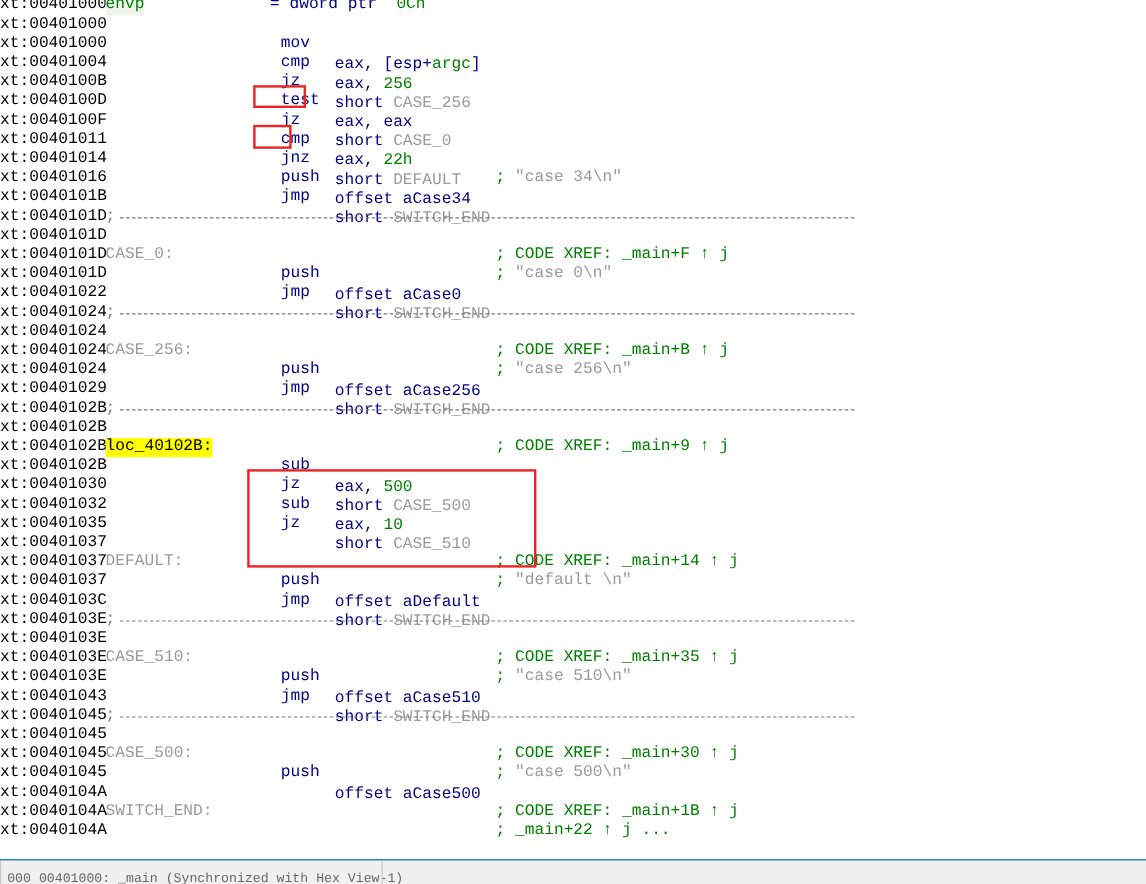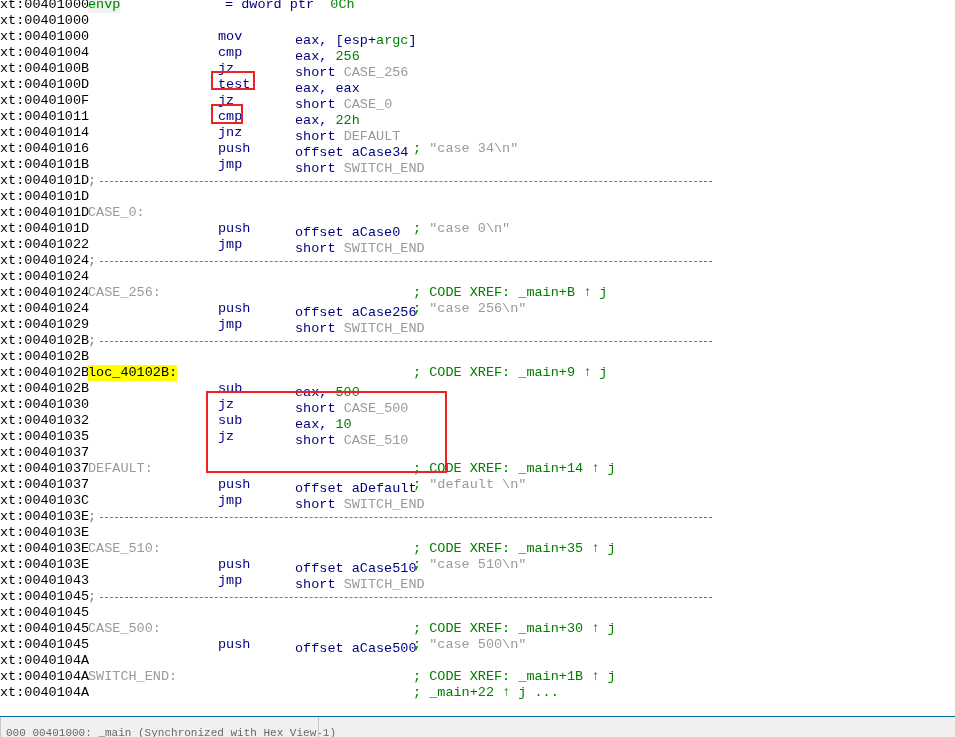--- a/index.html
+++ b/index.html
@@ -78,30 +78,29 @@
   .vdef {
     position: absolute;
     left: 225px;
     top: 0;
     color: #000080;
   }
   .vdef .num { color: #008000; }
 
   .mnem {
     position: absolute;
-    left: 218px;
+    left: 234px;
     top: 0;
     color: #000080;
   }
   .ops {
     position: absolute;
     left: 279px;
-    top: 4px;
+    top: 18px;
     color: #000080;
-    margin-left: 16px;
   }
   .ops .num   { color: #008000; }
   .ops .greenid { color: #008000; }
   .ops .loc   { color: #9a9a9a; }
   .ops .loc.hl{ color: #000000; background: #ffff00; }
   .ops .short { color: #000080; }
   .ops .nm    { color: #000080; }
 
   .cmt {
     position: absolute;
@@ -181,21 +180,21 @@
         <div class="line"><span class="addr">xt:00401004</span><span class="mnem">cmp</span><span class="ops"><span class="nm">eax</span>, <span class="num">256</span></span></div>
         <div class="line"><span class="addr">xt:0040100B</span><span class="mnem">jz</span><span class="ops"><span class="short">short</span> <span class="loc">CASE_256</span></span></div>
         <div class="line"><span class="addr">xt:0040100D</span><span class="mnem">test</span><span class="ops"><span class="nm">eax</span>, <span class="nm">eax</span></span></div>
         <div class="line"><span class="addr">xt:0040100F</span><span class="mnem">jz</span><span class="ops"><span class="short">short</span> <span class="loc">CASE_0</span></span></div>
         <div class="line"><span class="addr">xt:00401011</span><span class="mnem">cmp</span><span class="ops"><span class="nm">eax</span>, <span class="num">22h</span></span></div>
         <div class="line"><span class="addr">xt:00401014</span><span class="mnem">jnz</span><span class="ops"><span class="short">short</span> <span class="loc">DEFAULT</span></span></div>
         <div class="line"><span class="addr">xt:00401016</span><span class="mnem">push</span><span class="ops"><span class="short">offset</span> <span class="nm">aCase34</span></span><span class="cmt cmt-push"><span class="semi">; </span><span class="strq">"case 34\n"</span></span></div>
         <div class="line"><span class="addr">xt:0040101B</span><span class="mnem">jmp</span><span class="ops"><span class="short">short</span> <span class="loc">SWITCH_END</span></span></div>
         <div class="line"><span class="addr">xt:0040101D</span><span class="sep">;</span><span class="sepline"></span></div>
         <div class="line"><span class="addr">xt:0040101D</span></div>
-        <div class="line"><span class="addr">xt:0040101D</span><span class="lbl">CASE_0:</span></div>
+        <div class="line"><span class="addr">xt:0040101D</span><span class="lbl">CASE_0:</span><span class="cmt x">; CODE XREF: _main+F ↑ j</span></div>
         <div class="line"><span class="addr">xt:0040101D</span><span class="mnem">push</span><span class="ops"><span class="short">offset</span> <span class="nm">aCase0</span></span><span class="cmt cmt-push"><span class="semi">; </span><span class="strq">"case 0\n"</span></span></div>
         <div class="line"><span class="addr">xt:00401022</span><span class="mnem">jmp</span><span class="ops"><span class="short">short</span> <span class="loc">SWITCH_END</span></span></div>
         <div class="line"><span class="addr">xt:00401024</span><span class="sep">;</span><span class="sepline"></span></div>
         <div class="line"><span class="addr">xt:00401024</span></div>
         <div class="line"><span class="addr">xt:00401024</span><span class="lbl">CASE_256:</span><span class="cmt x">; CODE XREF: _main+B ↑ j</span></div>
         <div class="line"><span class="addr">xt:00401024</span><span class="mnem">push</span><span class="ops"><span class="short">offset</span> <span class="nm">aCase256</span></span><span class="cmt cmt-push"><span class="semi">; </span><span class="strq">"case 256\n"</span></span></div>
         <div class="line"><span class="addr">xt:00401029</span><span class="mnem">jmp</span><span class="ops"><span class="short">short</span> <span class="loc">SWITCH_END</span></span></div>
         <div class="line"><span class="addr">xt:0040102B</span><span class="sep">;</span><span class="sepline"></span></div>
         <div class="line"><span class="addr">xt:0040102B</span></div>
         <div class="line"><span class="addr">xt:0040102B</span><span class="lbl hl">loc_40102B:</span><span class="cmt x">; CODE XREF: _main+9 ↑ j</span></div>

